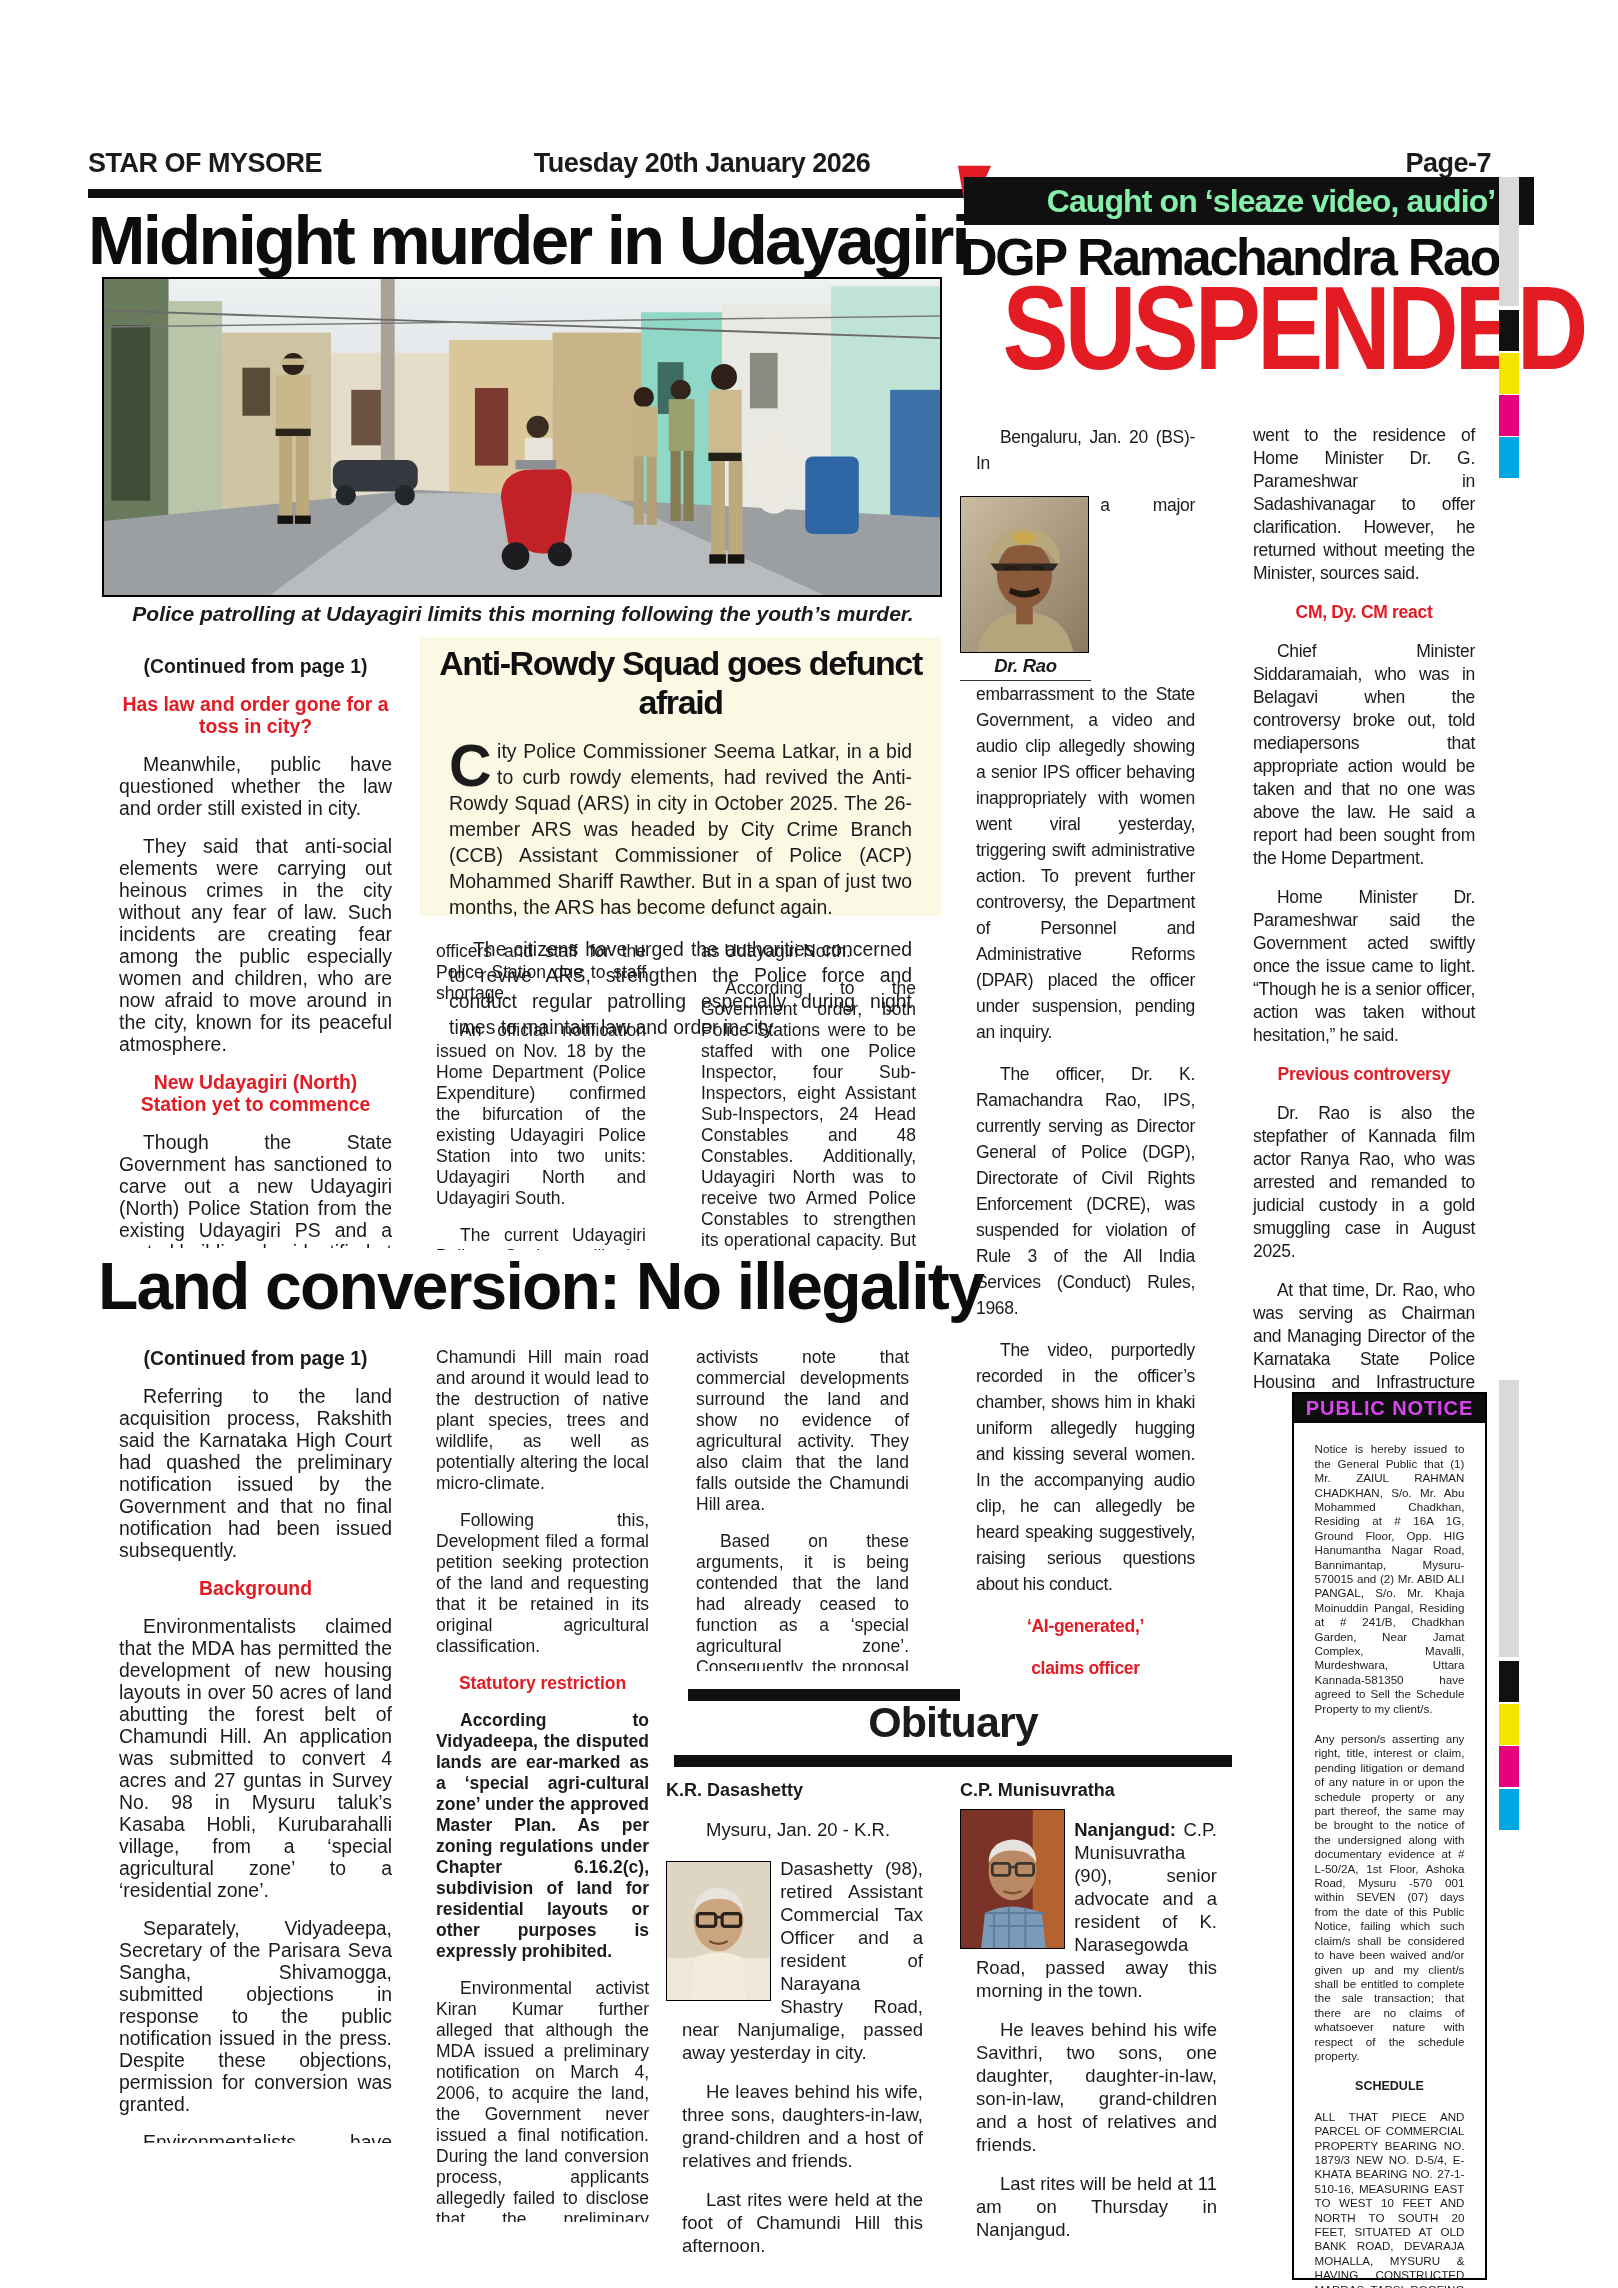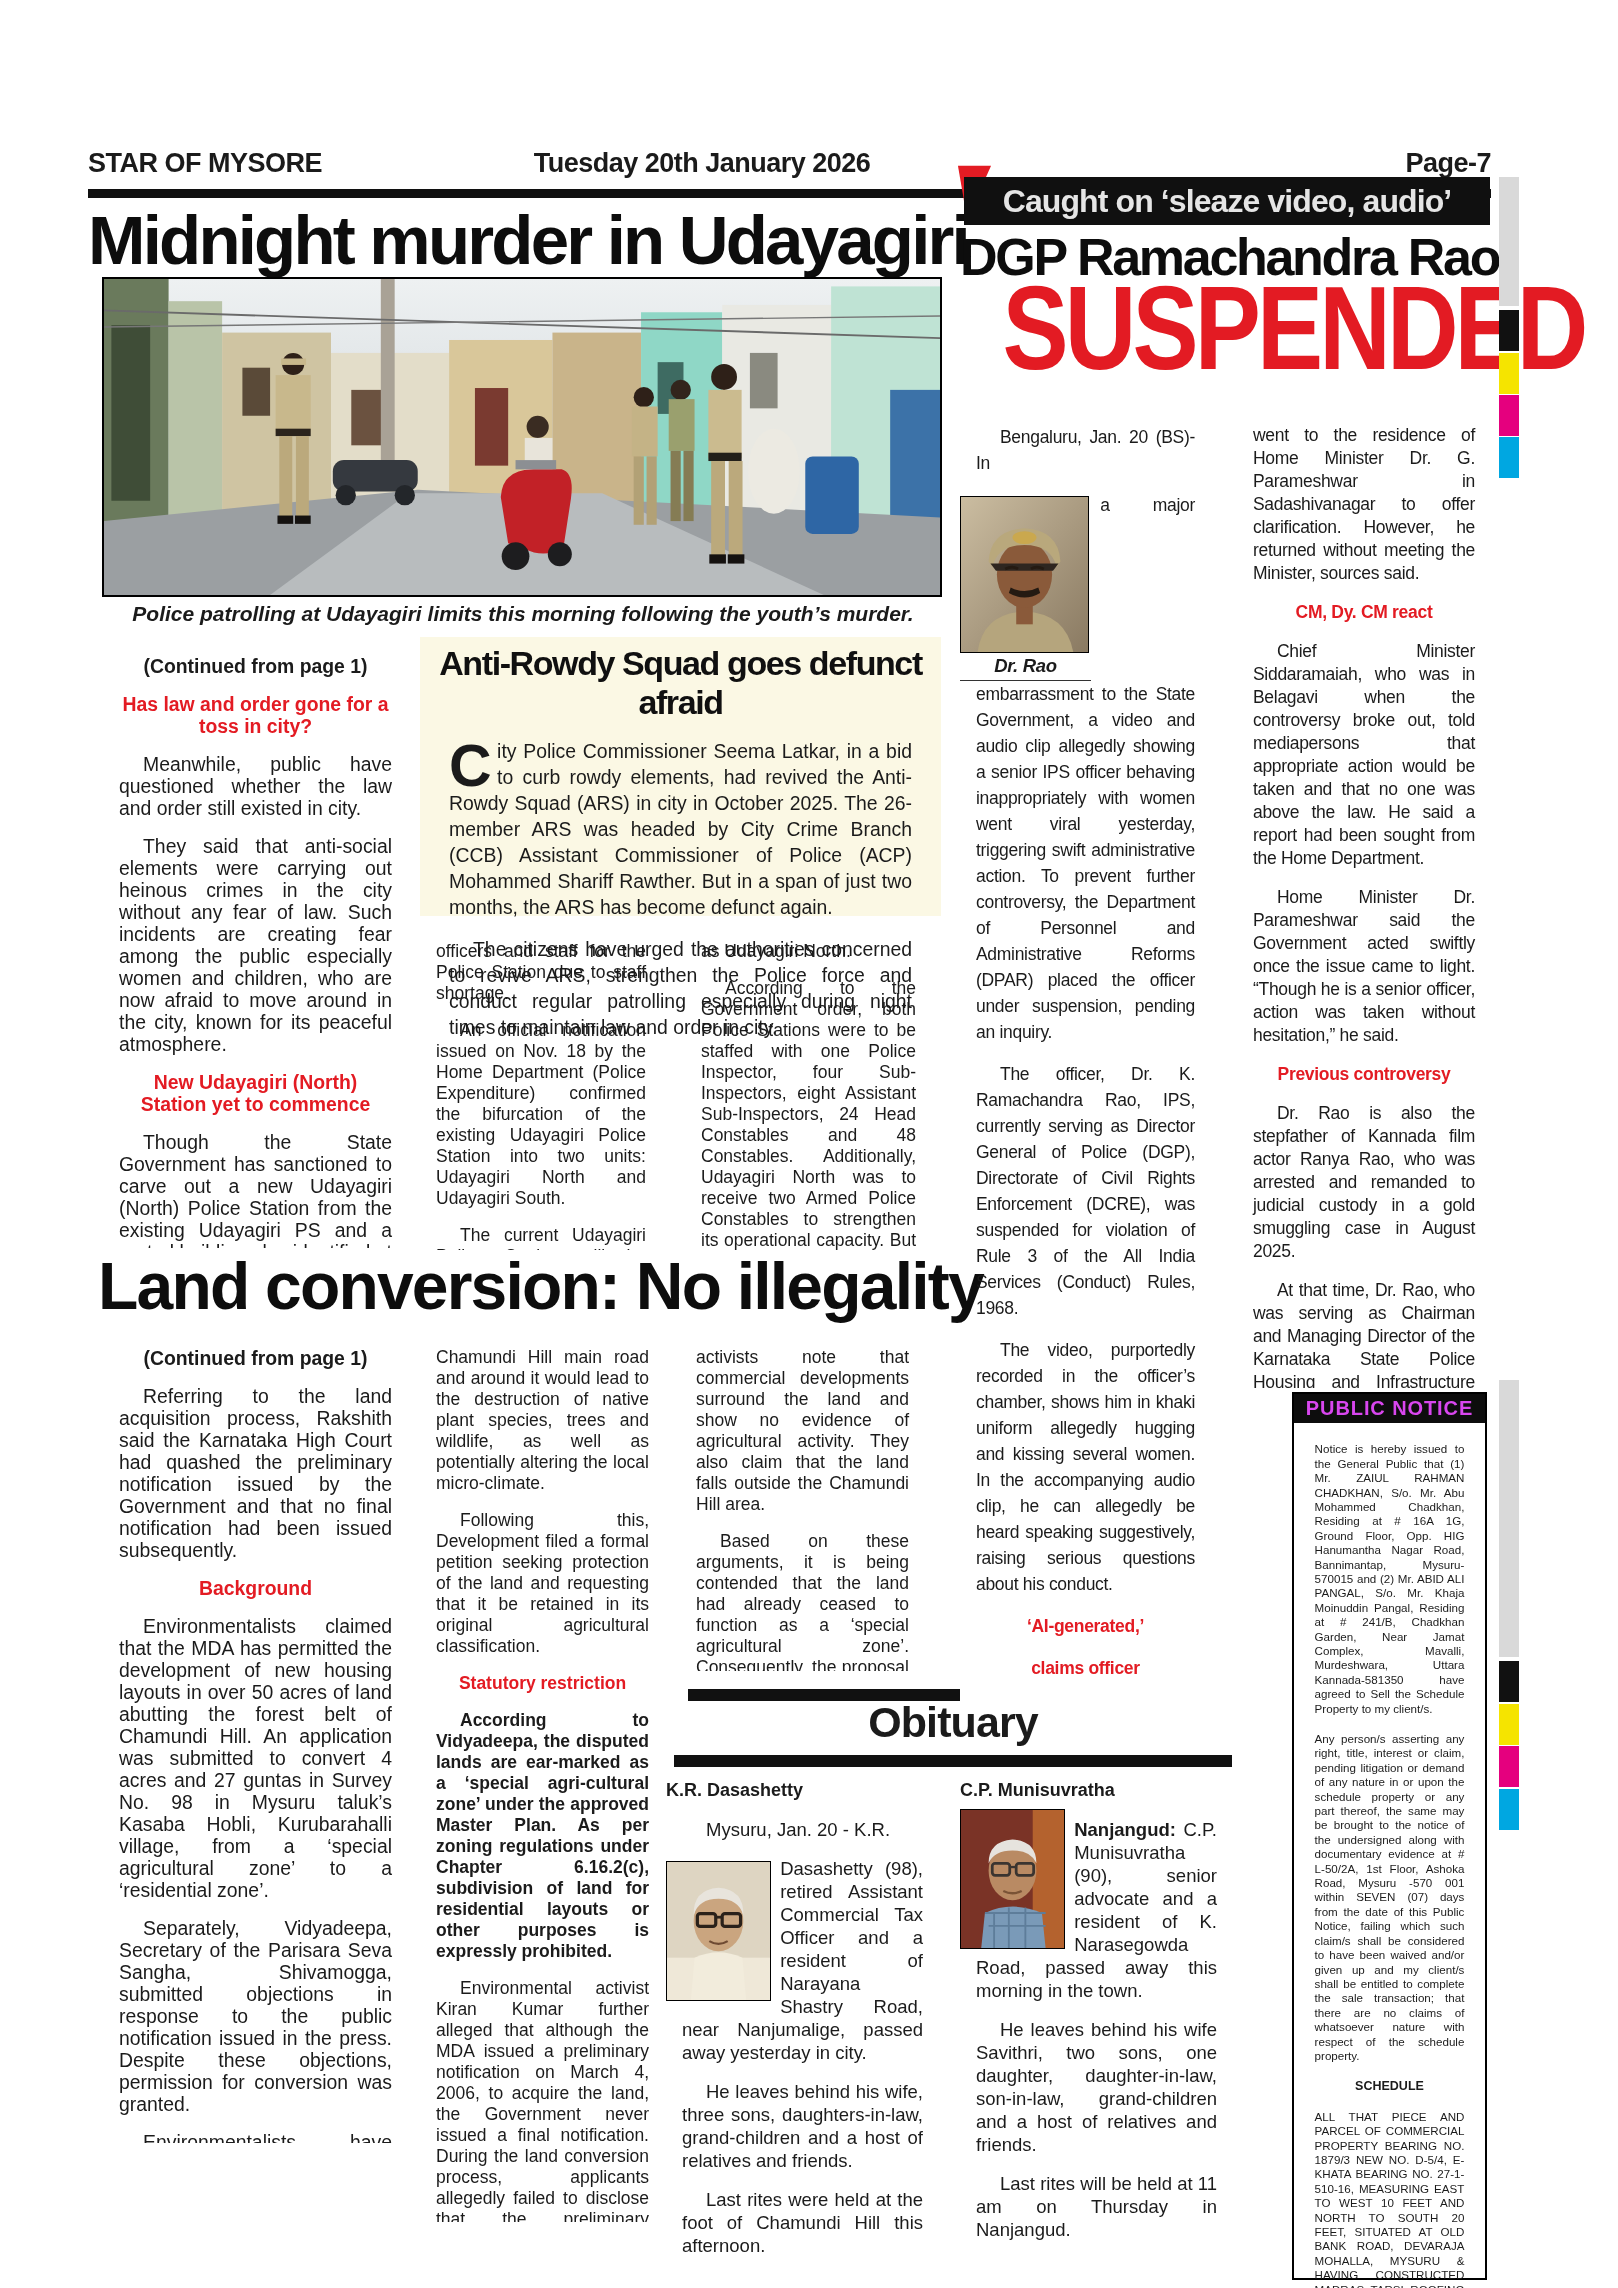--- a/index.html
+++ b/index.html
@@ -42,22 +42,22 @@
   .obit-bar-top{top:1689px;left:688px;width:272px;height:12px;background:#111;}
   .obit-title{top:1698px;left:674px;width:558px;text-align:center;font-size:43px;font-weight:bold;letter-spacing:-0.9px;}
   .obit-bar-bot{top:1755px;left:674px;width:558px;height:12px;background:#111;}
   .obit{width:273px;font-size:18.5px;line-height:23px;}
   .obit1{top:1779px;left:666px;height:498px;}
   .obit2{top:1779px;left:960px;height:498px;}
   .obit h3{margin:0 0 3.7px 0;font-size:18px;text-align:left;}
   .oimg{float:left;width:103px;height:138px;border:1.8px solid #000;margin:3.7px 9.2px 1.8px 0;background:#ddd;}
   .oimg svg{display:block;width:100%;height:100%;}
   
-  .banner{top:177px;left:964px;width:526px;height:48px;background:#101010;color:#e5e5e5;
-          font-size:32px;font-weight:bold;text-align:center;line-height:48px;letter-spacing:-0.9px;}
+  .banner{top:177px;left:964px;width:526px;height:48px;background:#101010;color:#86efac;
+          font-size:32px;font-weight:bold;text-align:center;line-height:48px;letter-spacing:-0.9px;padding-left:44px;}
   .flag{top:164px;left:956px;width:37px;height:57px;}
   .kicker{top:227px;left:960px;width:531px;text-align:center;font-size:52px;font-weight:bold;letter-spacing:-2.3px;white-space:nowrap;color:#0d0d0d;}
   .suspended{top:273px;left:960px;width:531px;text-align:center;font-size:118px;font-weight:bold;color:#e31b23;
              letter-spacing:-4.6px;white-space:nowrap;transform:scaleX(0.84);transform-origin:50% 0;line-height:111px;}
   .dgp-col{font-size:17.5px;letter-spacing:-0.3px;}
   .dgp1{top:408px;left:960px;width:251px;height:1274px;line-height:26px;overflow:hidden;}
   .dgp2{top:408px;left:1237px;width:254px;height:980px;line-height:23px;overflow:hidden;}
   .raofloat{float:left;width:131px;margin:3.7px 9.2px 0 0;}
   .raoimg{width:127px;height:155px;border:1.8px solid #000;background:#b7a88c;}
   .raoimg svg{display:block;width:100%;height:100%;}

